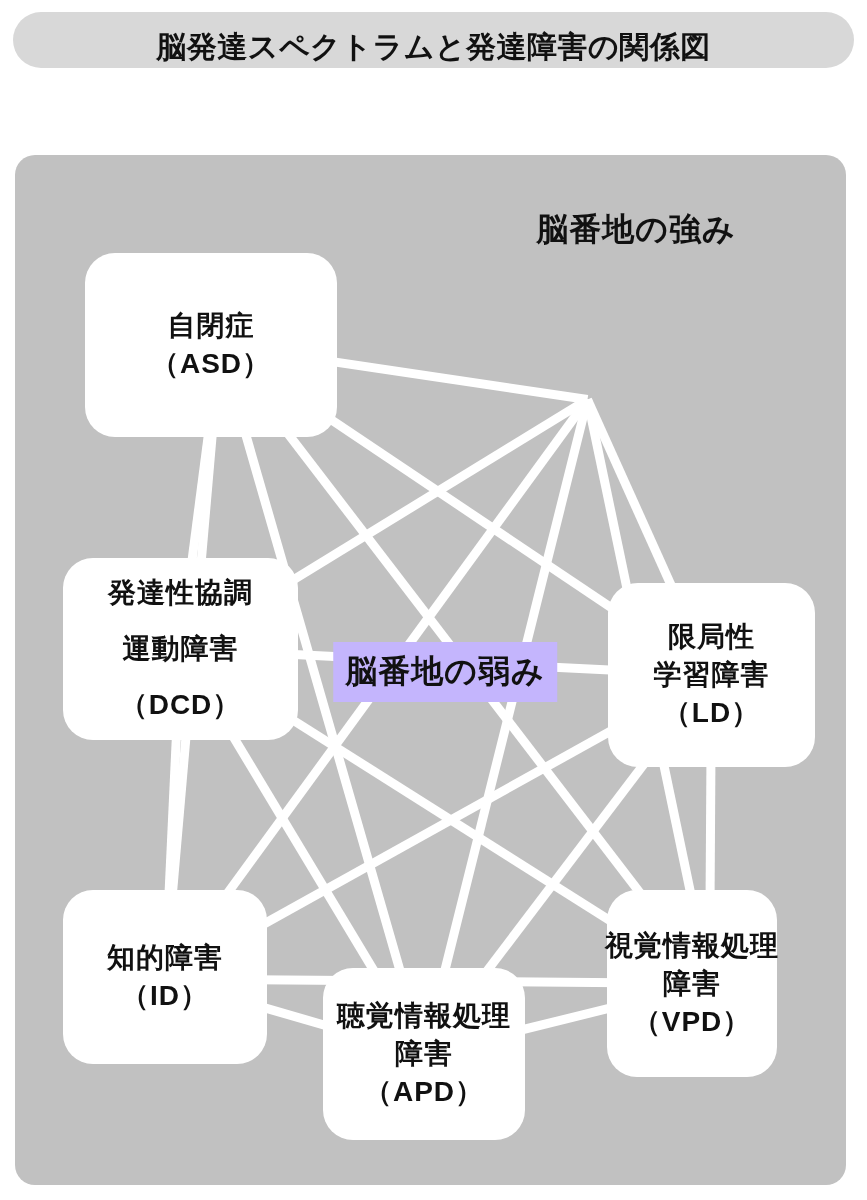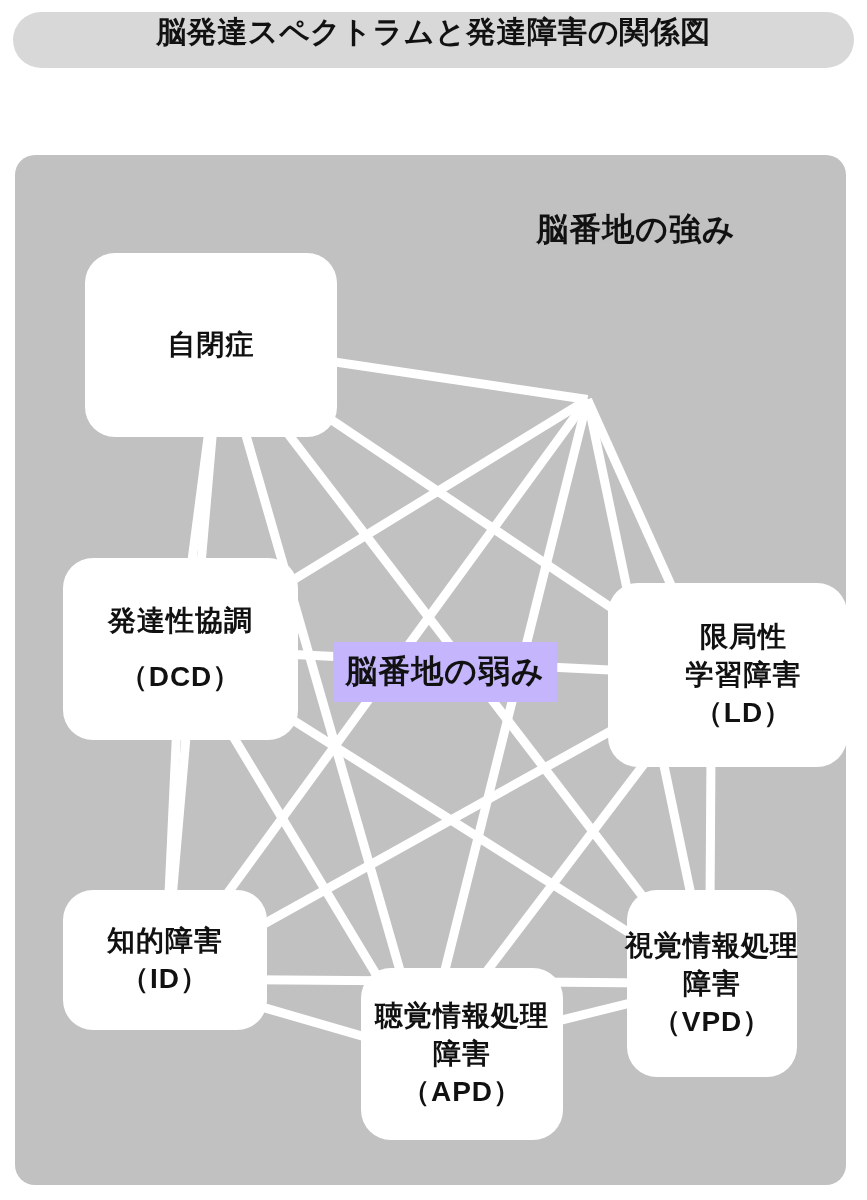--- a/index.html
+++ b/index.html
@@ -9,21 +9,21 @@
     font-family:"Liberation Sans","DejaVu Sans",sans-serif;
     position:relative;
     overflow:hidden;
   }
   .title-bar{
     position:absolute;
     left:13px;top:12px;
     width:841px;height:56px;
     background:#d8d8d8;
     border-radius:28px;
-    display:flex;align-items:flex-start;justify-content:center;
+    display:flex;align-items:flex-end;justify-content:center;
   }
   .title-bar .title-text{
     font-size:30px;
     font-weight:bold;
     color:#111111;
     letter-spacing:0.5px;
   }
   .panel{
     position:absolute;
     left:15px;top:155px;
@@ -106,44 +106,46 @@
       <line x1="150" y1="824" x2="694.5" y2="828.5"></line>
       <line x1="409" y1="899" x2="694.5" y2="828.5"></line>
     </svg>
 
   <div class="area-label strength" style="left:621px;top:75px;">脳番地の強み</div>
 
   <div class="area-label weak" style="left:430px;top:517px;">脳番地の弱み</div>
 
   <div class="node" style="left:70px;top:98px;width:252px;height:184px;">
     <span>自閉症</span>
+    <span>（ASD）</span>
   </div>
 
 
   <div class="node" style="left:48px;top:403px;width:235px;height:182px;gap:18px;">
     <span>発達性協調</span>
+    <span>運動障害</span>
     <span>（DCD）</span>
   </div>
 
-  <div class="node" style="left:593px;top:428px;width:207px;height:184px;padding-left:32px;">
+  <div class="node" style="left:593px;top:428px;width:207px;height:184px;">
     <span>限局性</span>
     <span>学習障害</span>
     <span>（LD）</span>
   </div>
 
-  <div class="node" style="left:48px;top:735px;width:204px;height:140px;">
+  <div class="node" style="left:48px;top:735px;width:204px;height:174px;">
     <span>知的障害</span>
     <span>（ID）</span>
   </div>
 
-  <div class="node" style="left:308px;top:813px;width:202px;height:172px;margin-left:38px;">
+  <div class="node" style="left:308px;top:813px;width:202px;height:172px;">
     <span>聴覚情報処理</span>
     <span>障害</span>
     <span>（APD）</span>
   </div>
 
-  <div class="node" style="left:592px;top:735px;width:170px;height:187px;margin-left:20px;">
+  <div class="node" style="left:592px;top:735px;width:170px;height:187px;">
     <span>視覚情報処理</span>
     <span>障害</span>
     <span>（VPD）</span>
   </div>
 
 </div>
 
 </body></html>

